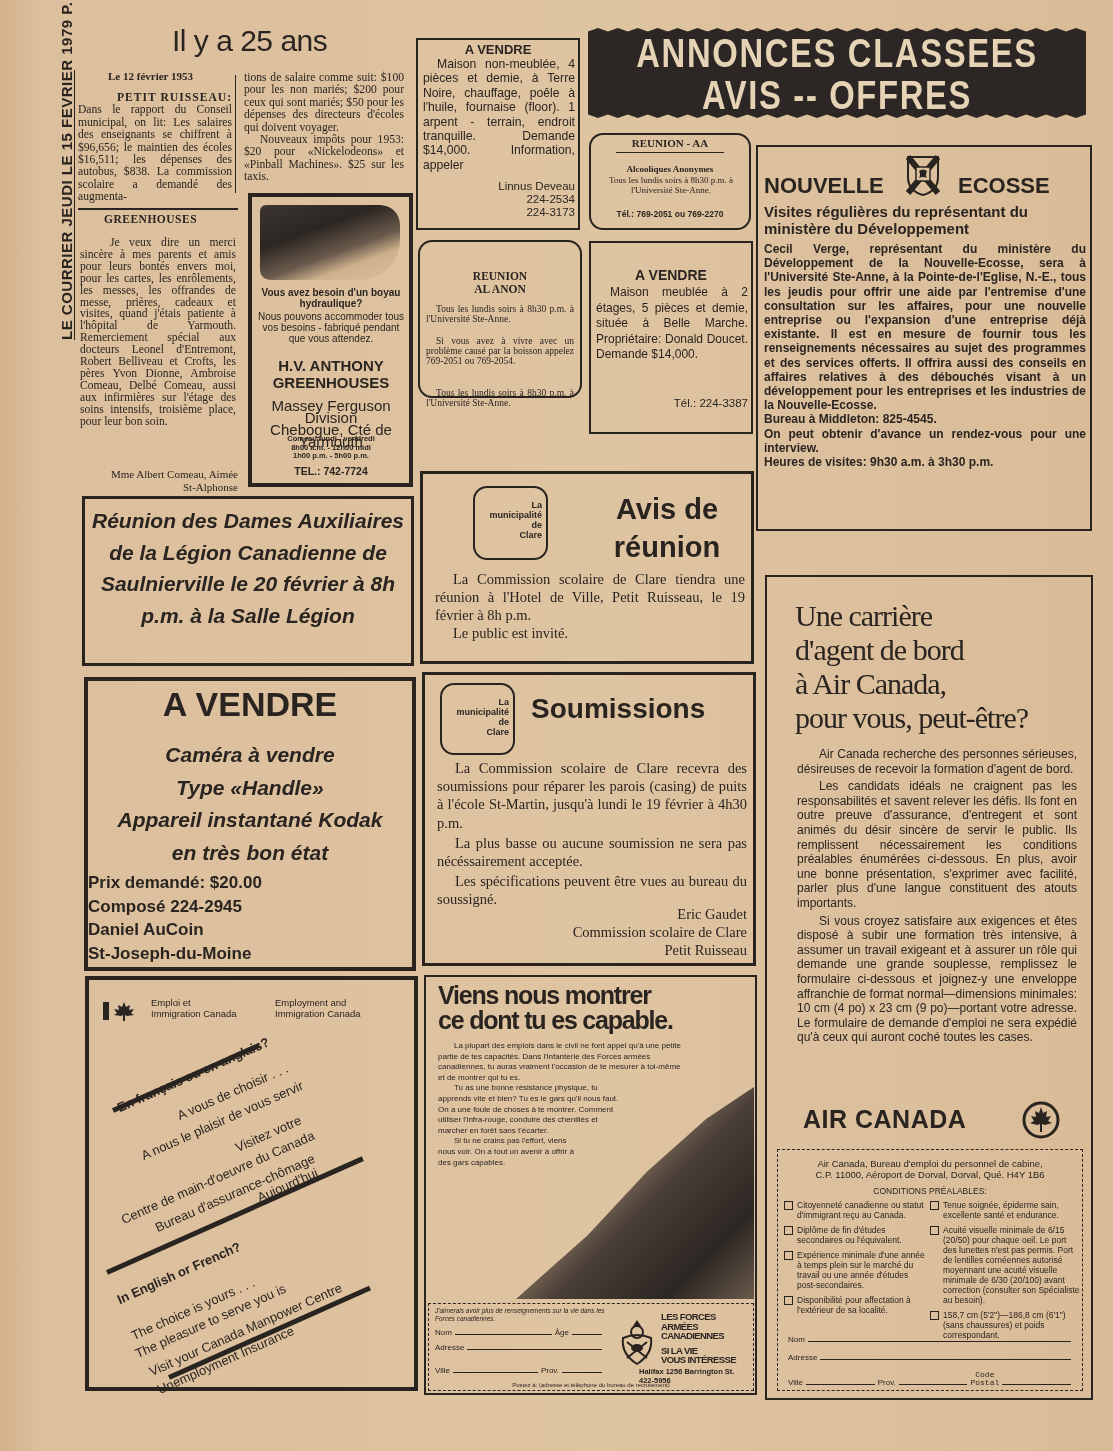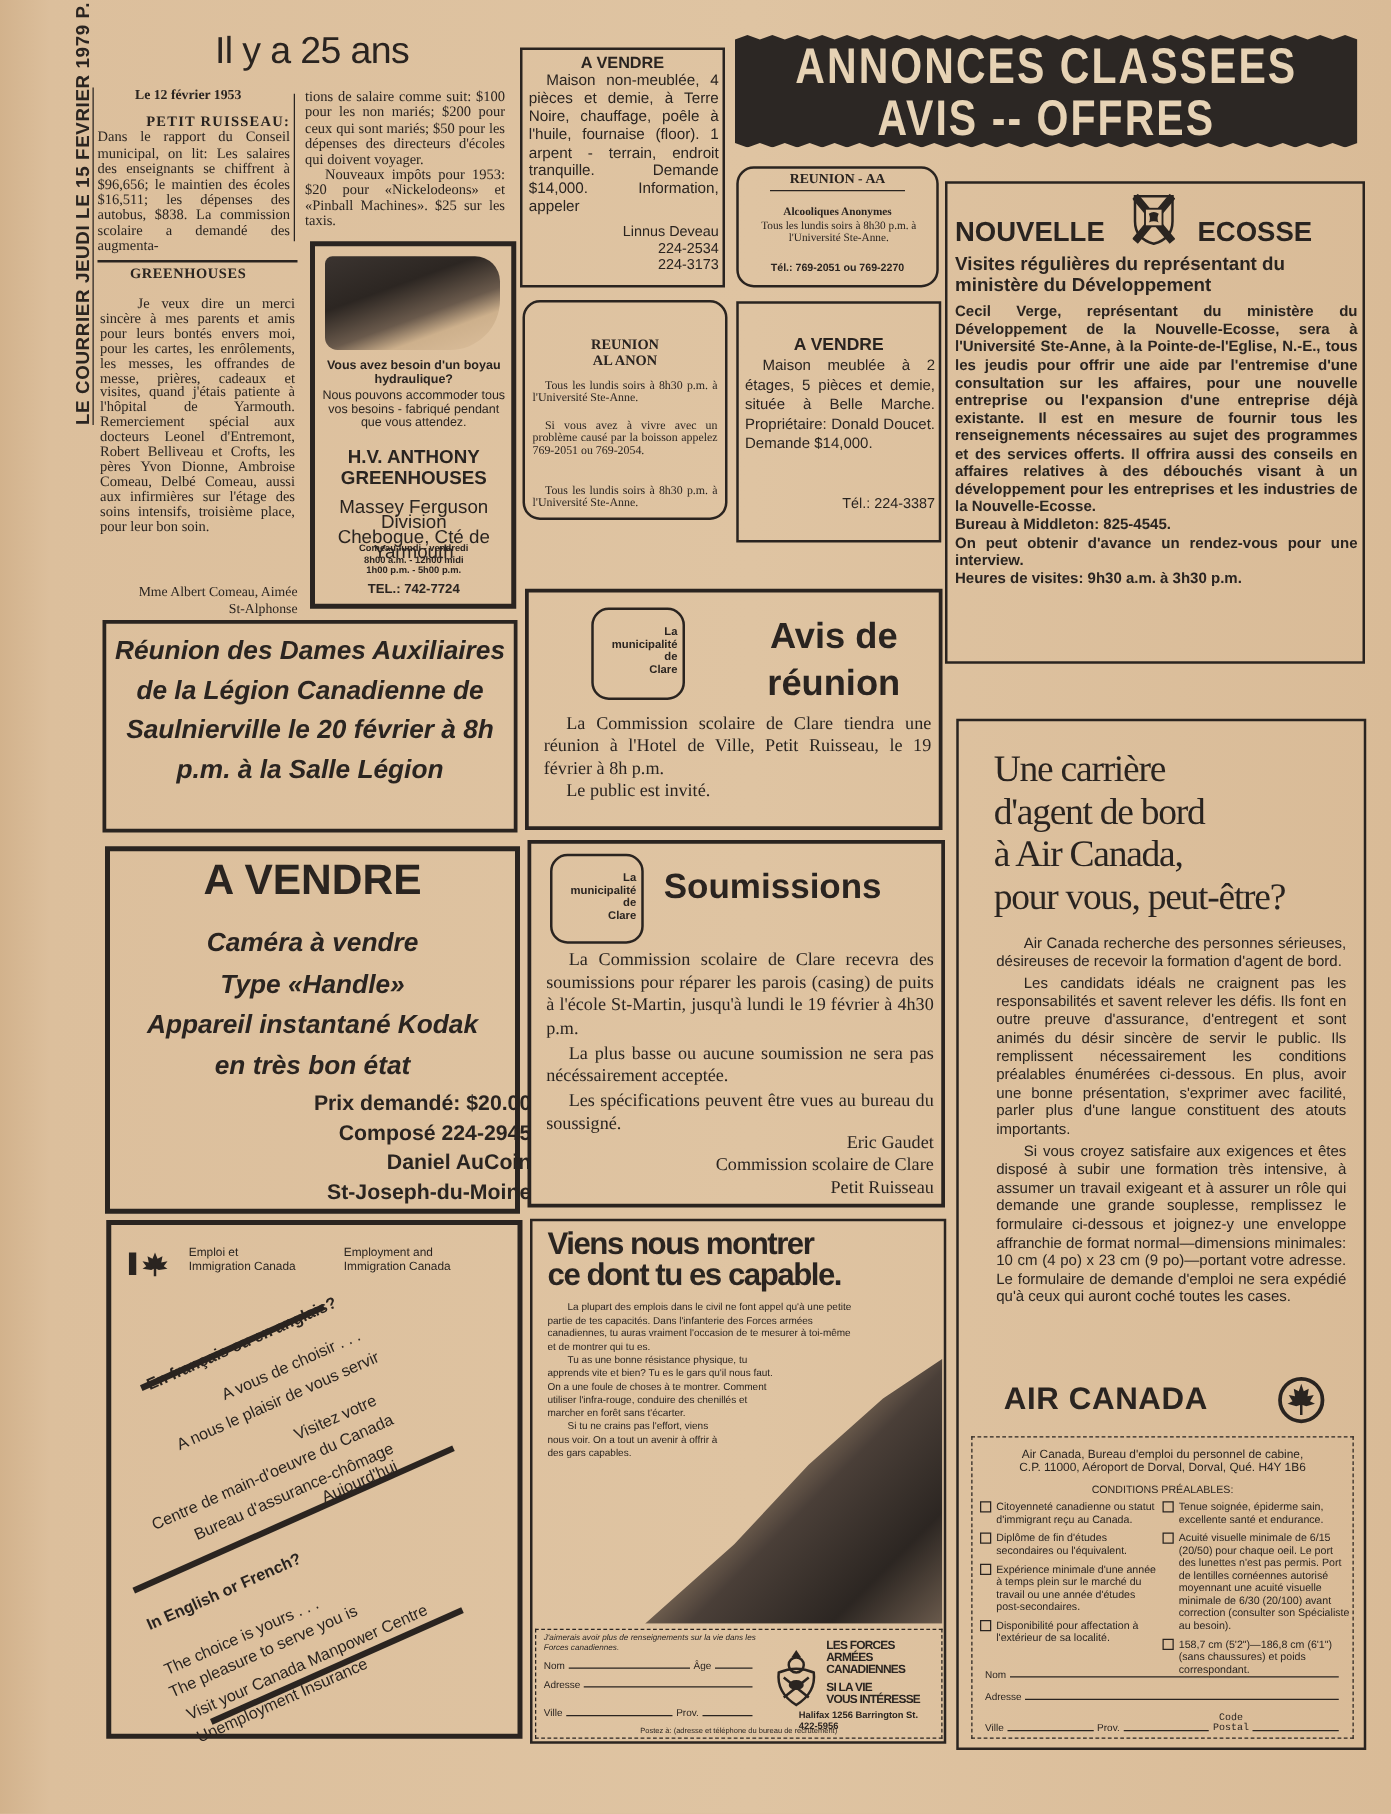--- a/index.html
+++ b/index.html
@@ -88,21 +88,21 @@
   </div>
 
   <div class="rbox" style="left:589px;top:133px;width:162px;height:97px;">
     <div class="abs serif" style="left:0;top:2px;width:158px;text-align:center;font-size:11px;font-weight:bold;">REUNION - AA</div>
     <div class="col-rule" style="left:25px;top:17px;width:108px;height:1px;"></div>
     <div class="abs serif" style="left:0;top:29px;width:158px;text-align:center;font-size:9px;font-weight:bold;">Alcooliques Anonymes</div>
     <div class="abs serif" style="left:6px;top:40px;width:148px;text-align:center;font-size:9px;line-height:10px;">Tous les lundis soirs à 8h30 p.m. à l'Université Ste-Anne.</div>
     <div class="abs sans" style="left:0;top:74px;width:158px;text-align:center;font-size:8.5px;font-weight:bold;">Tél.: 769-2051 ou 769-2270</div>
   </div>
 
-  <div class="rbox" style="left:418px;top:240px;width:164px;height:176px;">
+  <div class="rbox" style="left:418px;top:240px;width:164px;height:158px;">
     <div class="abs serif" style="left:0;top:28px;width:160px;text-align:center;font-size:11.5px;font-weight:bold;line-height:13px;">
       <div>REUNION</div>
       <div>AL ANON</div>
     </div>
     <div class="abs serif just" style="left:6px;top:62px;width:148px;font-size:9.5px;line-height:10px;text-indent:10px;">Tous les lundis soirs à 8h30 p.m. à l'Université Ste-Anne.</div>
     <div class="abs serif just" style="left:6px;top:94px;width:148px;font-size:9.5px;line-height:10px;text-indent:10px;">Si vous avez à vivre avec un problème causé par la boisson appelez 769-2051 ou 769-2054.</div>
     <div class="abs serif just" style="left:6px;top:146px;width:148px;font-size:9.5px;line-height:10px;text-indent:10px;">Tous les lundis soirs à 8h30 p.m. à l'Université Ste-Anne.</div>
   </div>
 
   <div class="box" style="left:589px;top:241px;width:164px;height:193px;border-width:2px;">
@@ -151,21 +151,21 @@
   </div>
 
   <div class="box" style="left:84px;top:677px;width:332px;height:294px;border-width:4px;">
     <div class="abs sans" style="left:0;top:4px;width:324px;text-align:center;font-size:34px;font-weight:bold;">A VENDRE</div>
     <div class="abs sans" style="left:0;top:58px;width:324px;text-align:center;font-size:21px;font-weight:bold;font-style:italic;line-height:32.5px;">
       <div>Caméra à vendre</div>
       <div>Type «Handle»</div>
       <div>Appareil instantané Kodak</div>
       <div>en très bon état</div>
     </div>
-    <div class="abs sans" style="left:0;top:190px;width:324px;text-align:right;font-size:17px;font-weight:bold;line-height:23.5px;padding-left:13px;">
+    <div class="abs sans" style="left:0;top:190px;width:324px;text-align:left;font-size:17px;font-weight:bold;line-height:23.5px;">
       <div>Prix demandé: $20.00</div>
       <div>Composé 224-2945</div>
       <div>Daniel AuCoin</div>
       <div>St-Joseph-du-Moine</div>
     </div>
   </div>
 
   <div class="box" style="left:422px;top:672px;width:334px;height:294px;">
     <div class="rbox" style="left:15px;top:8px;width:75px;height:72px;border-radius:14px;">
       <div class="abs sans" style="right:4px;top:12px;text-align:right;font-size:9px;font-weight:bold;line-height:10px;">

